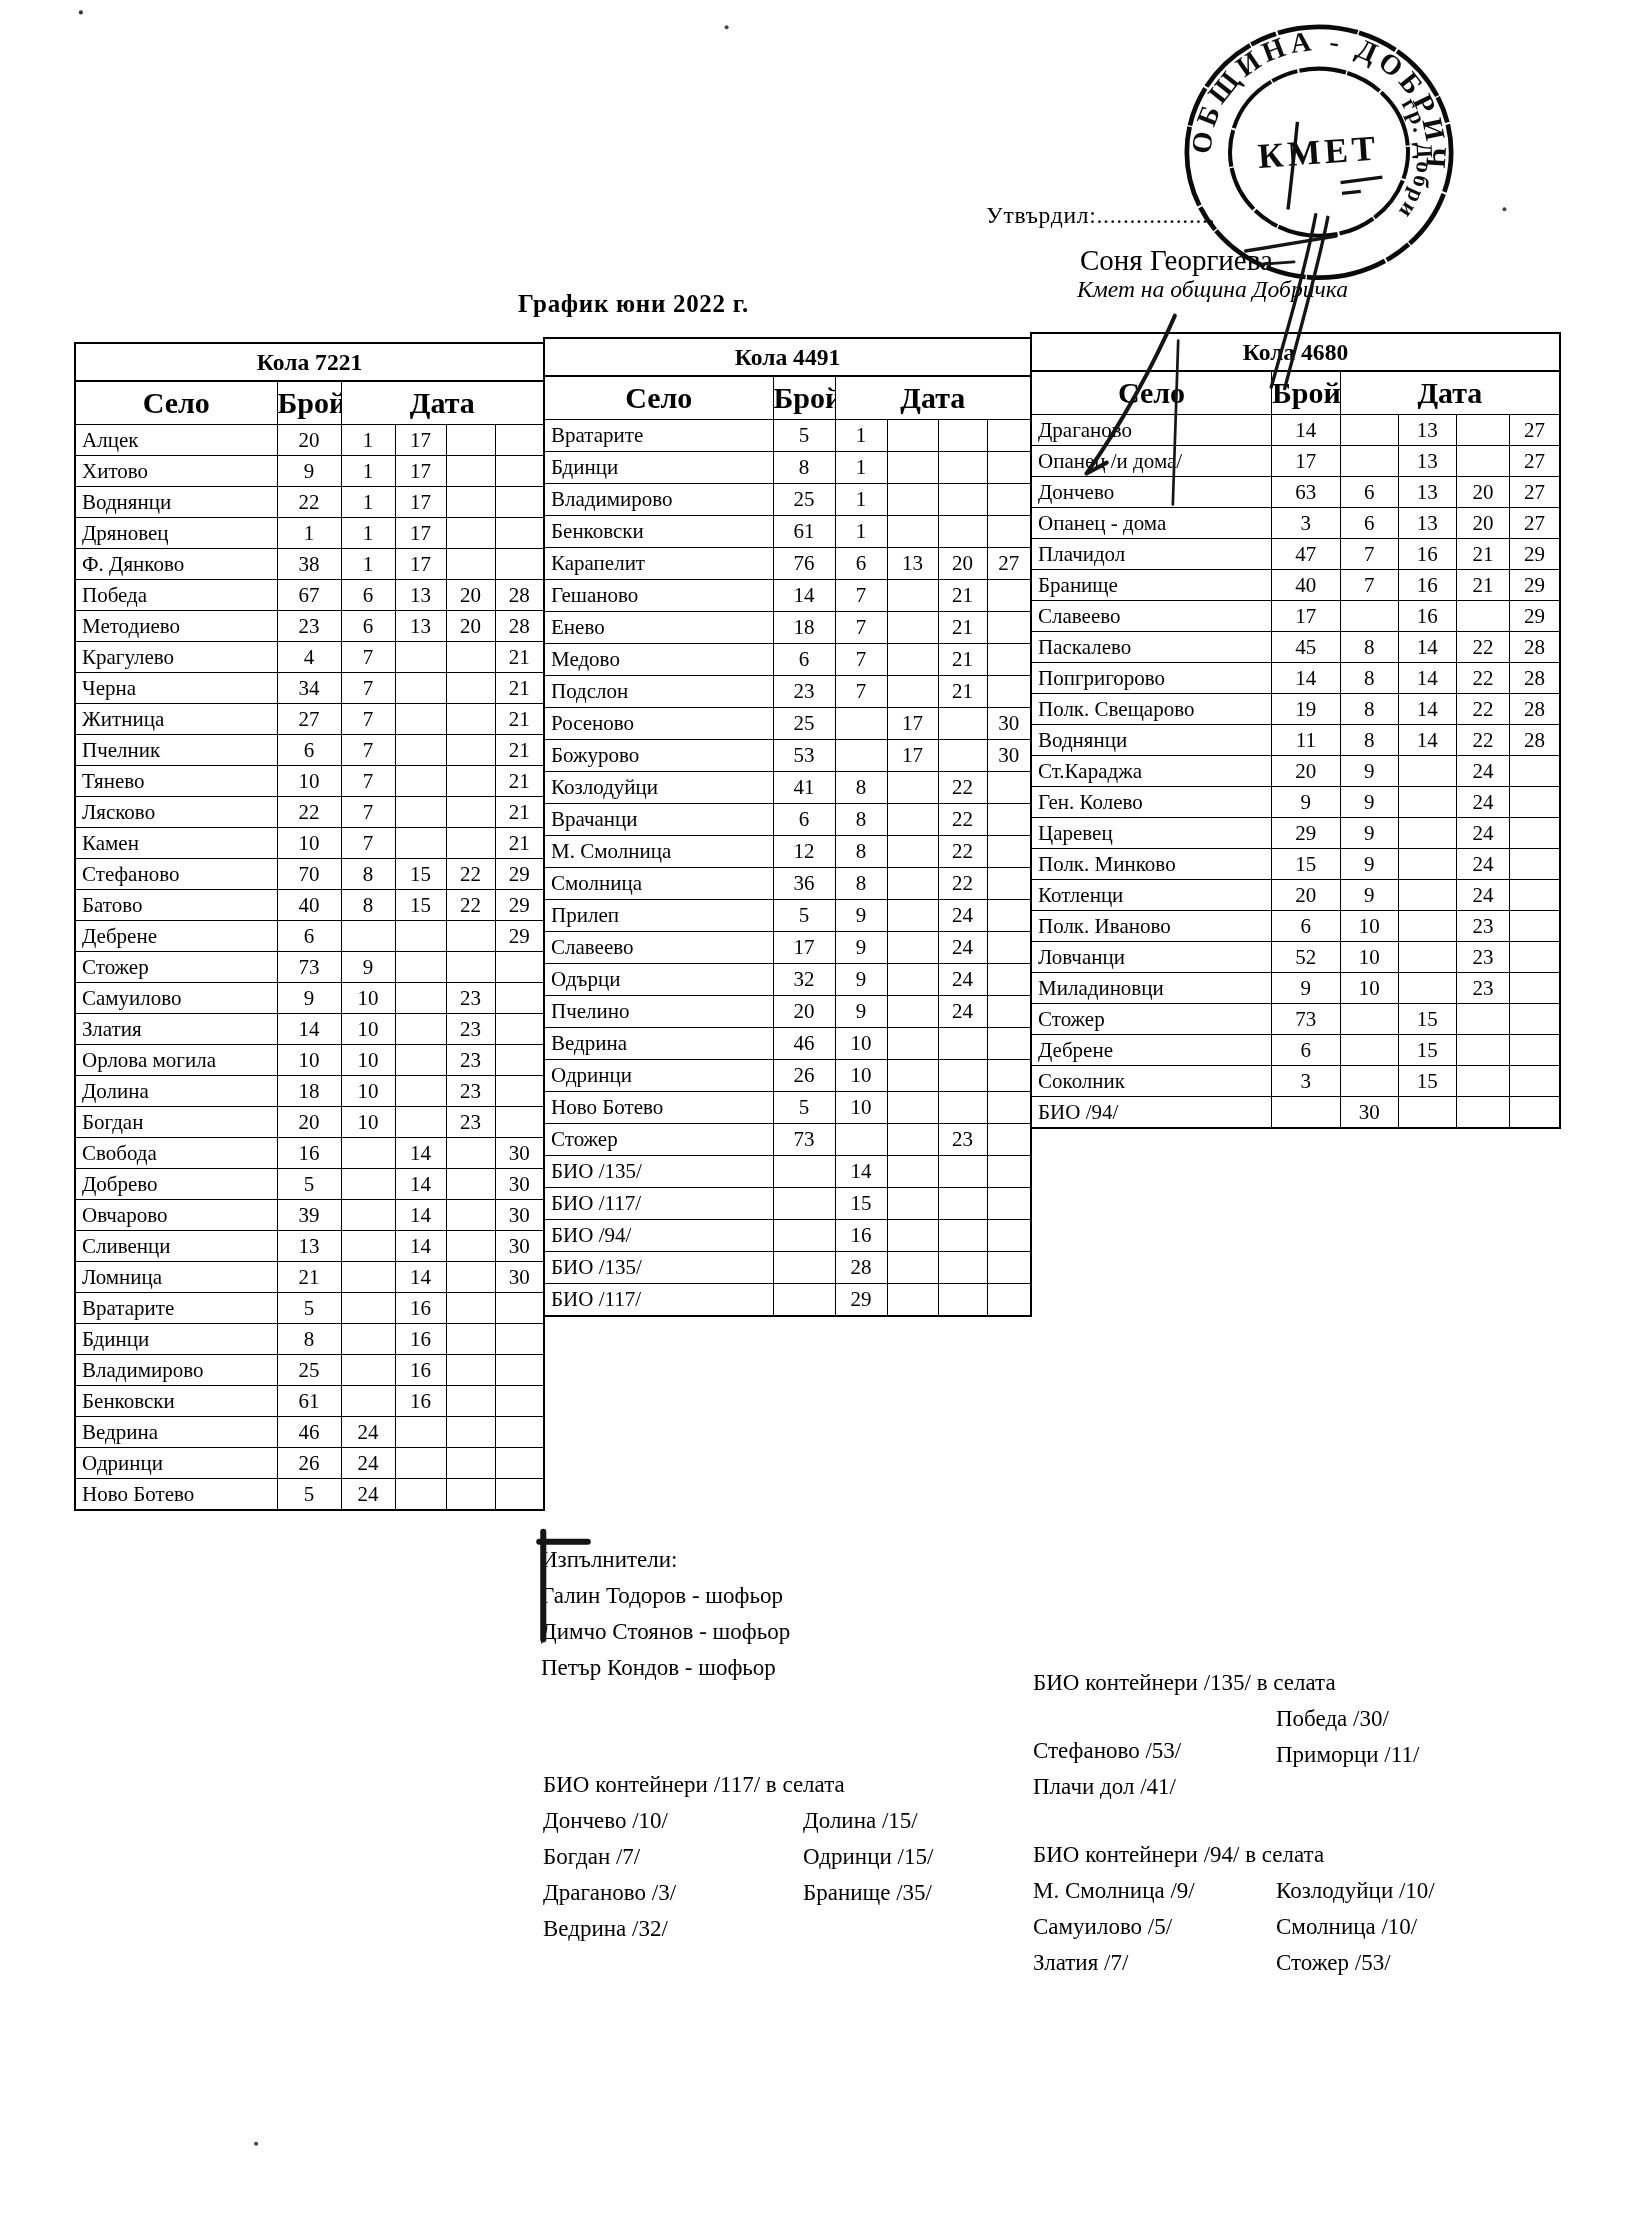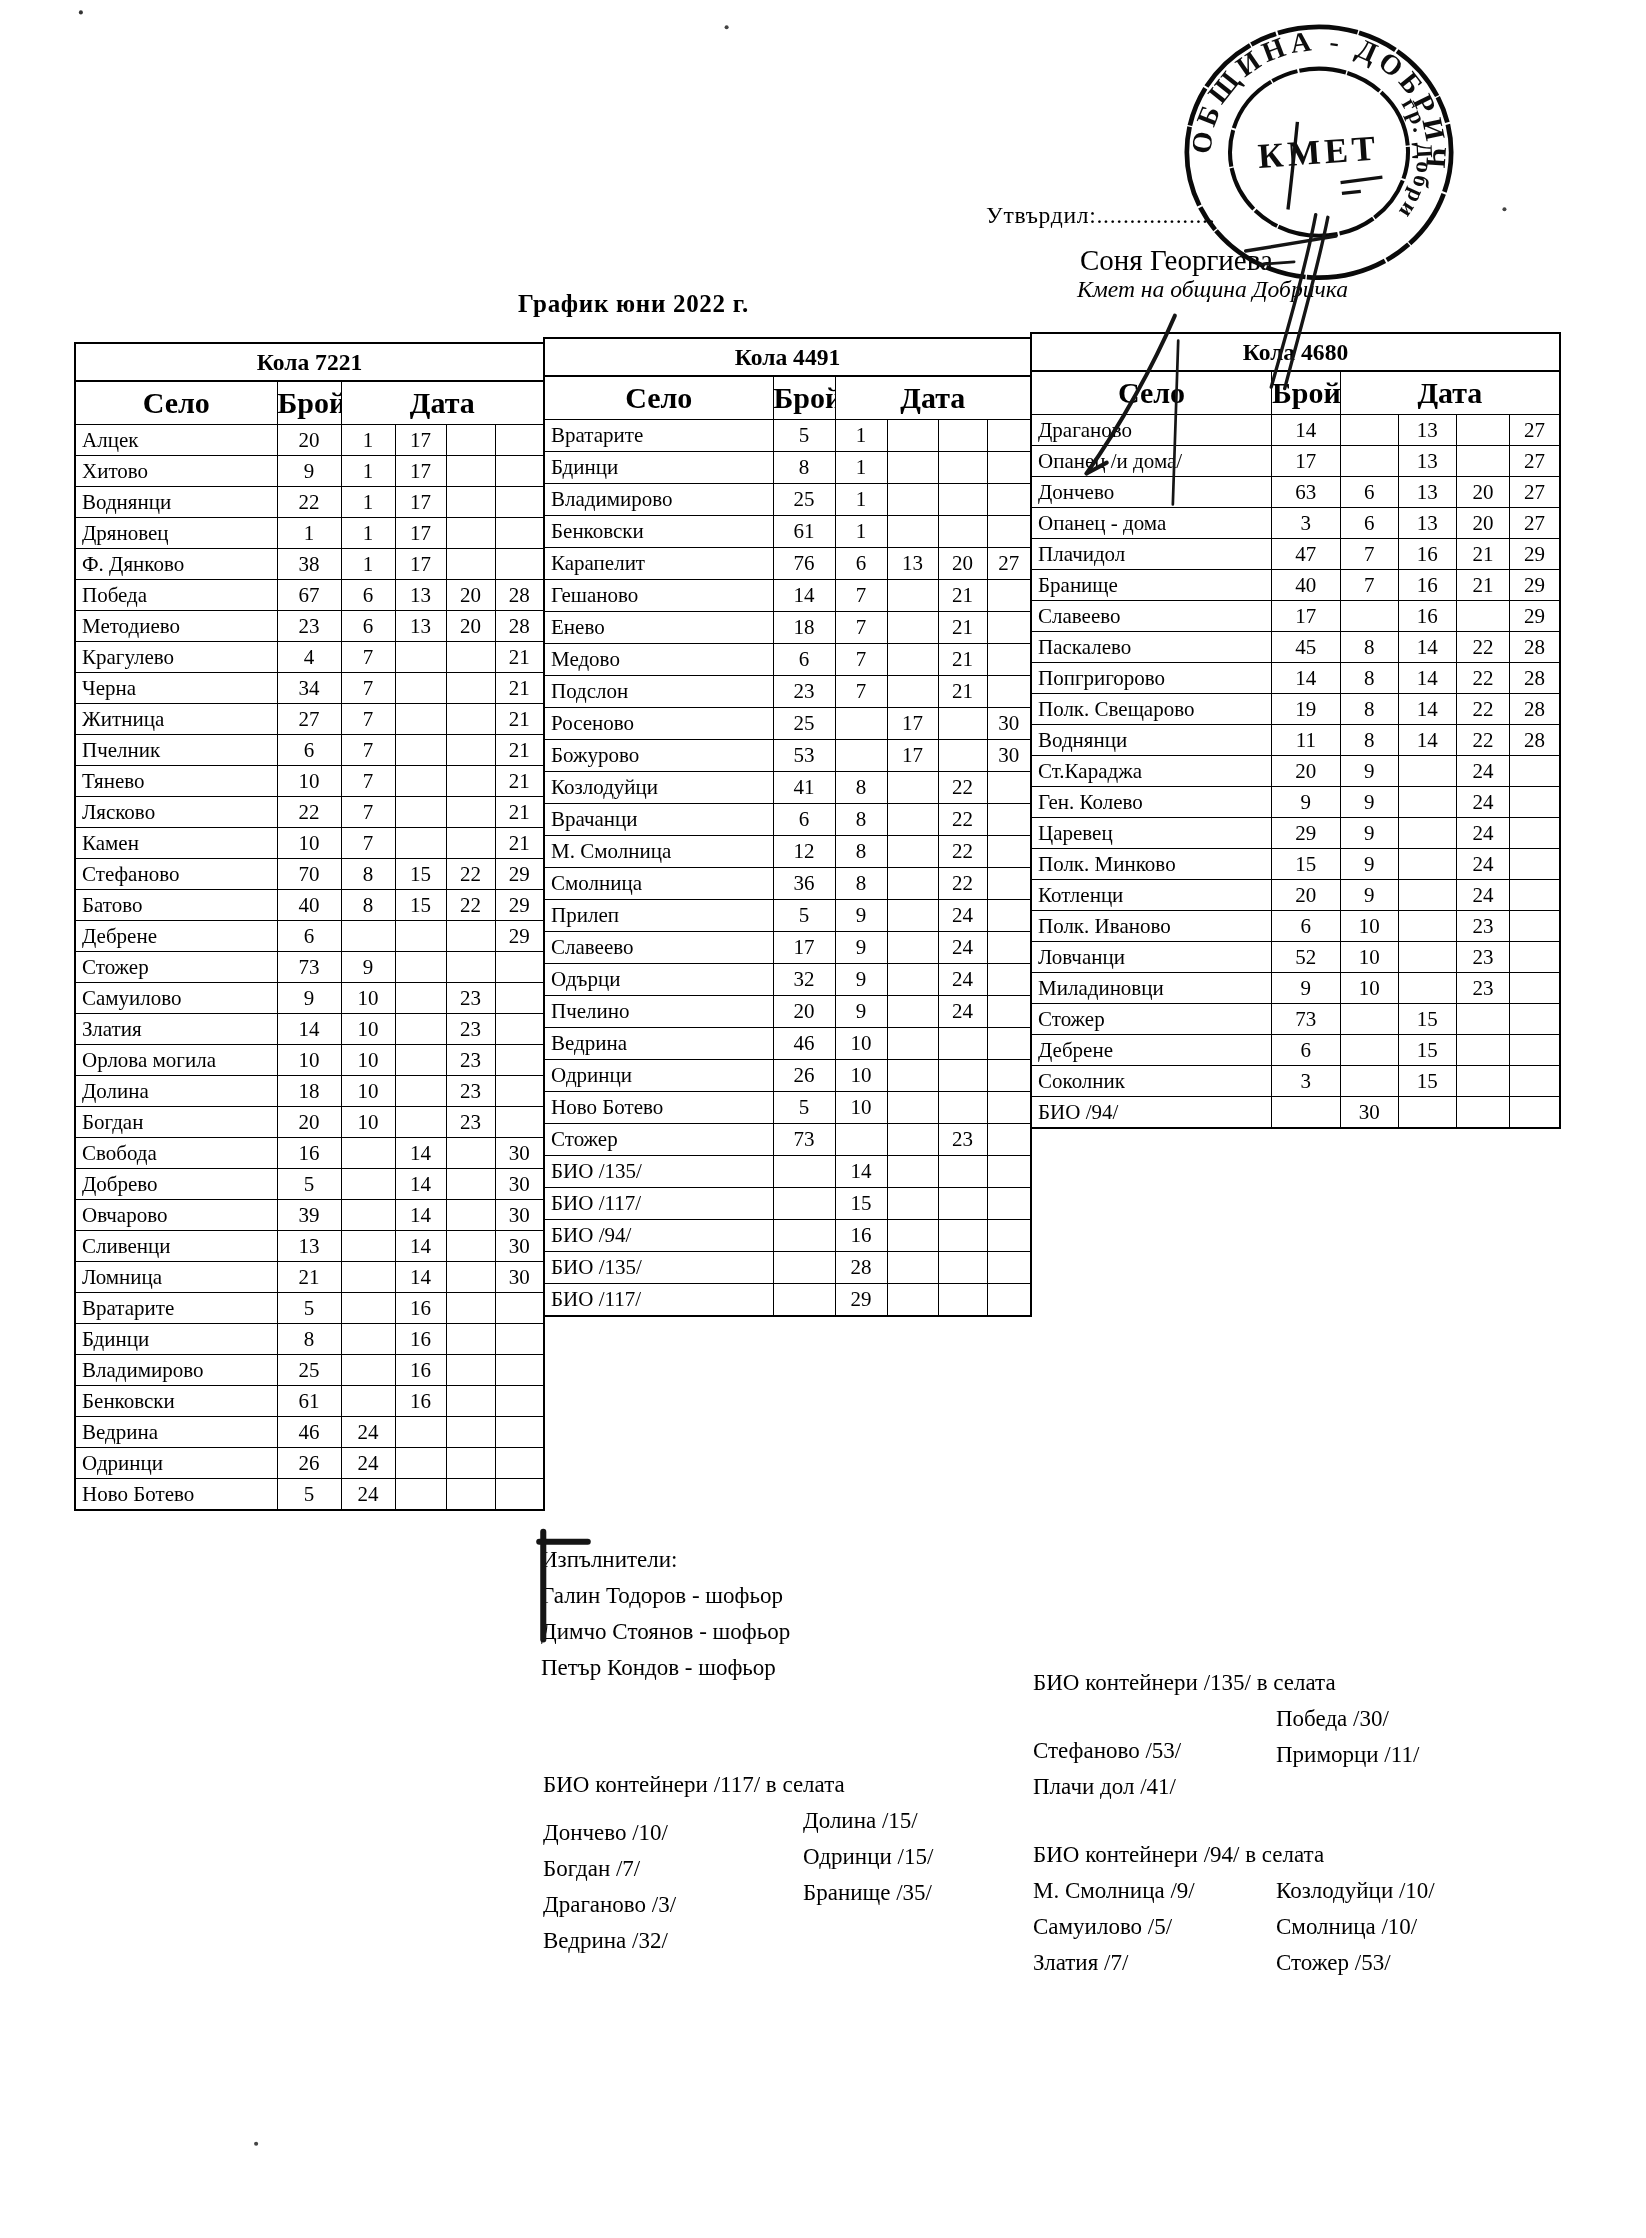--- a/index.html
+++ b/index.html
@@ -23,21 +23,21 @@
   td.num     { text-align:center; font-size:21px; }
   .t1 tbody td { height:30px; }
   .t2 tbody td { height:31px; }
   .t3 tbody td { height:30px; }
   
   .text-block { position:absolute; font-size:23px; }
   .text-block .block-title { margin-bottom:5.4px; }
   .list-line { height:36px; line-height:36px; }
   .two-col { display:flex; }
   .two-col .col2 { margin-left:0; }
-  .bio117 .col1 { width:260px;margin-top:12px; }
+  .bio117 .col1 { width:260px; }
   .bio135 .col1 { width:243px;margin-top:32px; }
   .bio94  .col1 { width:243px; }
   
   .stamp { position:absolute; left:1172px; top:13.5px; width:294px; height:294px; }
   
   .pen-overlay { position:absolute; left:0; top:0; width:1646px; height:2239px; pointer-events:none; }
 </style>
 </head>
 <body>
 

